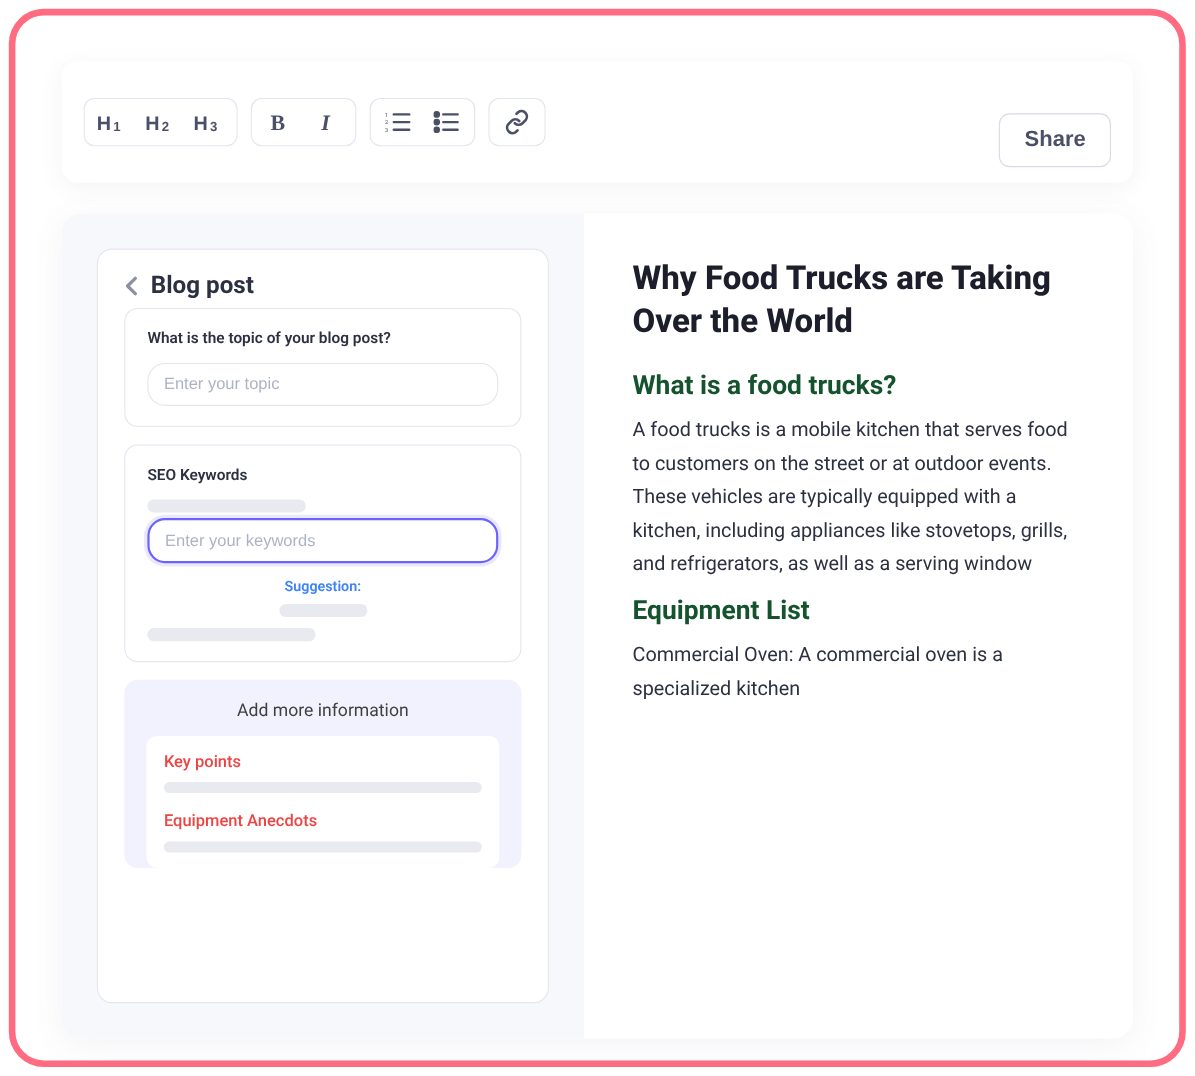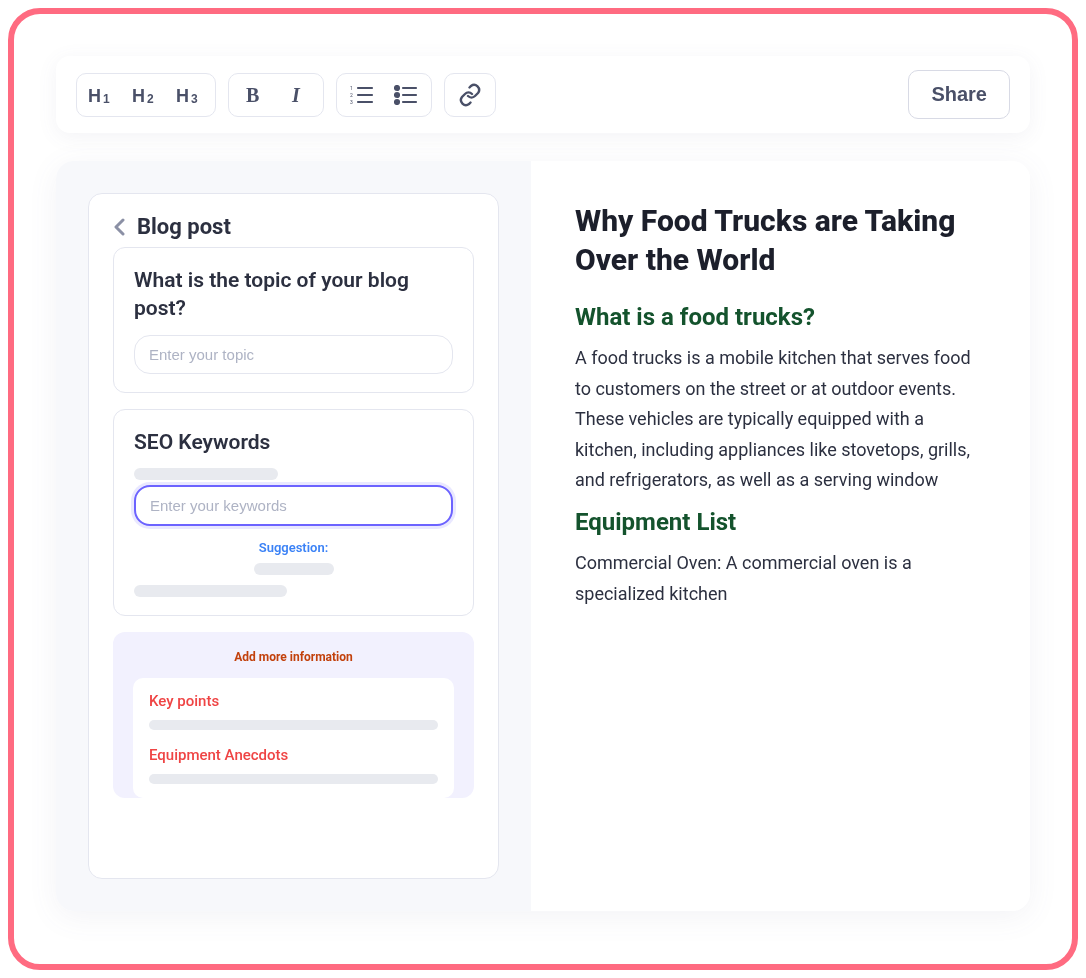--- a/index.html
+++ b/index.html
@@ -48,20 +48,21 @@
 .toolbar-spacer { flex: 1; }
 .share-btn {
   border: 1.5px solid #D8DAE5;
   border-radius: 10px;
   padding: 12px 22px;
   font-size: 20px;
   font-weight: 600;
   color: #4A5068;
   background: #fff;
   cursor: pointer;
+  margin-top: 33px;
 }
 .workspace {
   margin-top: 28px;
   display: flex;
   border-radius: 18px;
   box-shadow: 0 6px 30px rgba(100,100,140,0.08);
   overflow: hidden;
   height: 750px;
 }
 .sidebar {
@@ -92,21 +93,21 @@
   font-weight: 700;
   color: #2C3040;
 }
 .form-card {
   border: 1.5px solid #E4E6EF;
   border-radius: 12px;
   padding: 18px 20px;
   margin-bottom: 16px;
 }
 .form-label {
-  font-size: 21px;
+  font-size: 14px;
   font-weight: 600;
   color: #2C3040;
   margin-bottom: 12px;
   line-height: 1.35;
 }
 .text-input {
   width: 100%;
   border: 1.5px solid #E4E6EF;
   border-radius: 16px;
   padding: 10px 14px;
@@ -141,23 +142,23 @@
   height: 12px;
   width: 80px;
 }
 .add-more-card {
   background: #F2F1FE;
   border-radius: 12px;
   padding: 18px 20px 0 20px;
 }
 .add-more-title {
   text-align: center;
-  font-size: 12px;
-  font-weight: 700;
-  color: #c2410c;
+  font-size: 16px;
+  font-weight: 400;
+  color: #404040;
   margin-bottom: 14px;
 }
 .sub-card {
   background: #fff;
   border-radius: 10px;
   padding: 14px 16px;
 }
 .sub-label {
   font-size: 15px;
   font-weight: 500;

